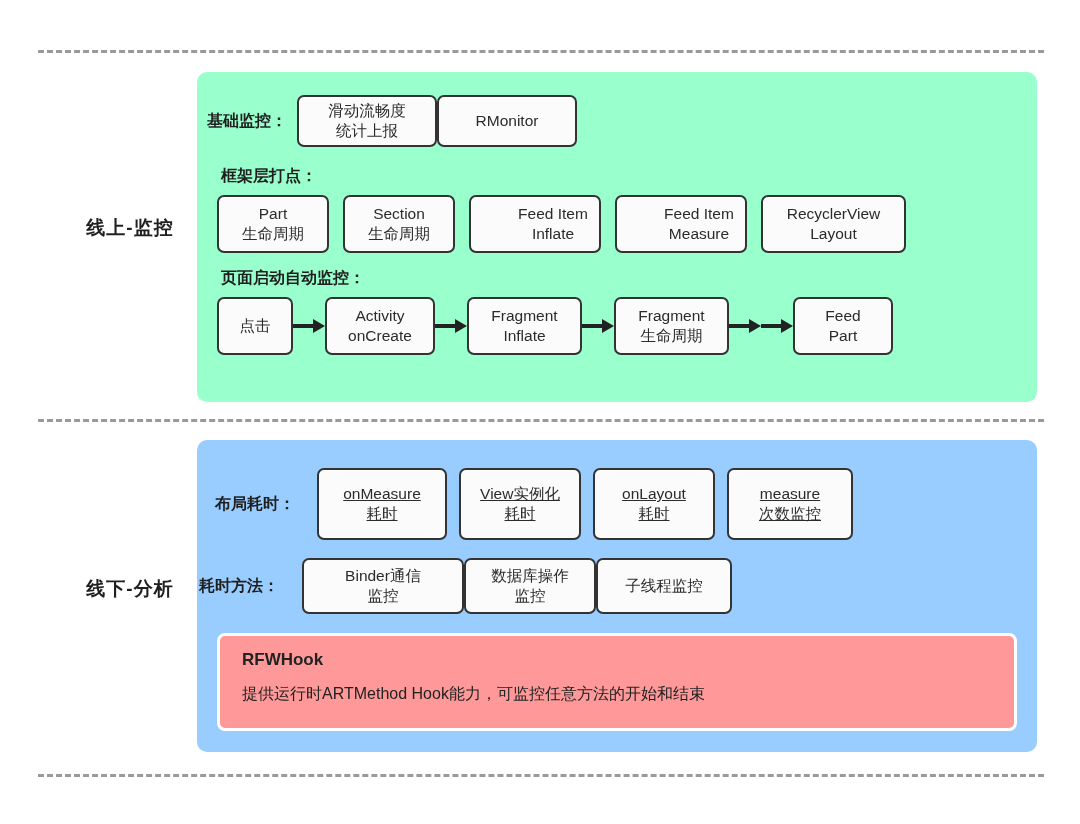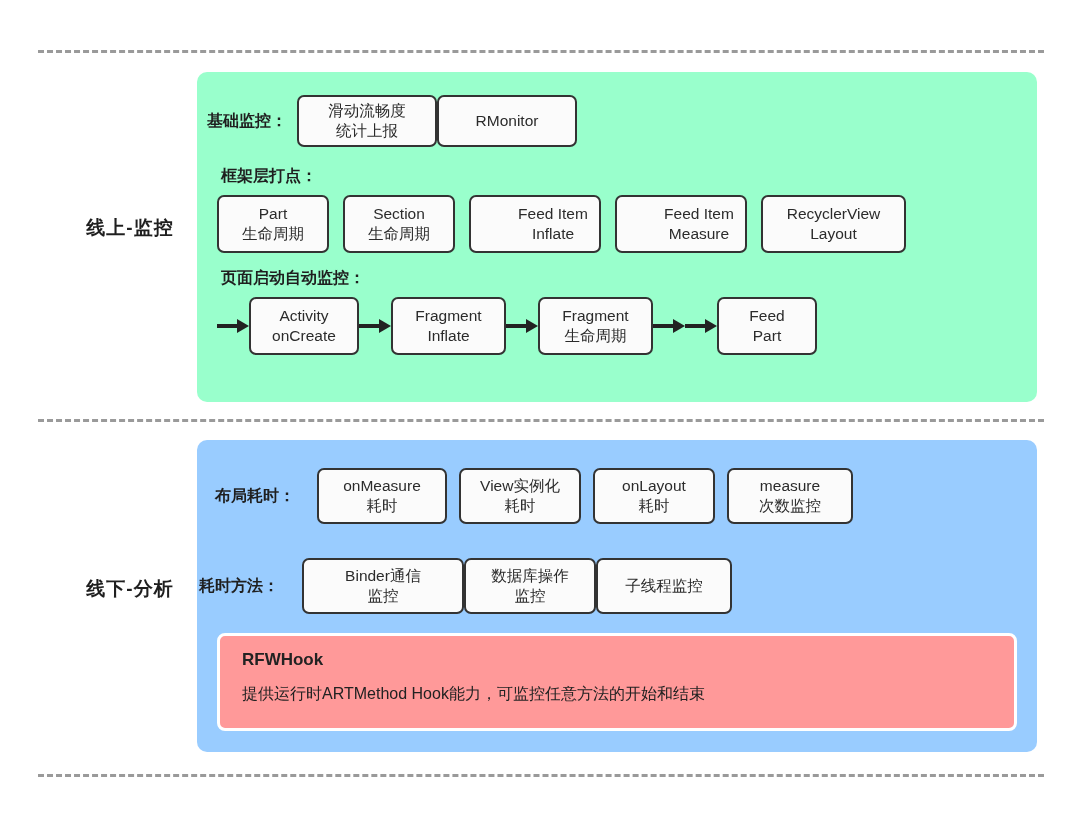--- a/index.html
+++ b/index.html
@@ -155,21 +155,21 @@
     top: 0;
     width: 0;
     height: 0;
     border-top: 7px solid transparent;
     border-bottom: 7px solid transparent;
     border-left: 12px solid #222222;
   }
 
   
   .b-r1 { left: 18px; top: 28px; gap: 12px; }
-  .b-r1 .node { height: 56px; }
+  .b-r1 .node { height: 72px; text-decoration: underline; }
   .b-n1 { width: 130px; }
   .b-n2 { width: 122px; }
   .b-n3 { width: 122px; }
   .b-n4 { width: 126px; }
 
   .b-r2 { left: 2px; top: 118px; gap: 0; }
   .b-r2 .node { height: 56px; }
   .b-m1 { width: 162px; margin-left: 13px; }
   .b-m2 { width: 132px; }
   .b-m3 { width: 136px; }
@@ -244,20 +244,23 @@
       </div>
       <div class="node wider">
         <span>RecyclerView</span>
         <span class="l2">Layout</span>
       </div>
     </div>
 
     <div class="section-title g-t3">页面启动自动监控：</div>
 
     <div class="prow g-r3 flow">
+      <div class="node f-click">
+        <span>点击</span>
+      </div>
       <div class="arrow">
         <div class="shaft"></div>
           <div class="head"></div>
       </div>
       <div class="node f-activity">
         <span>Activity</span>
         <span class="l2">onCreate</span>
       </div>
       <div class="arrow">
         <div class="shaft"></div>

